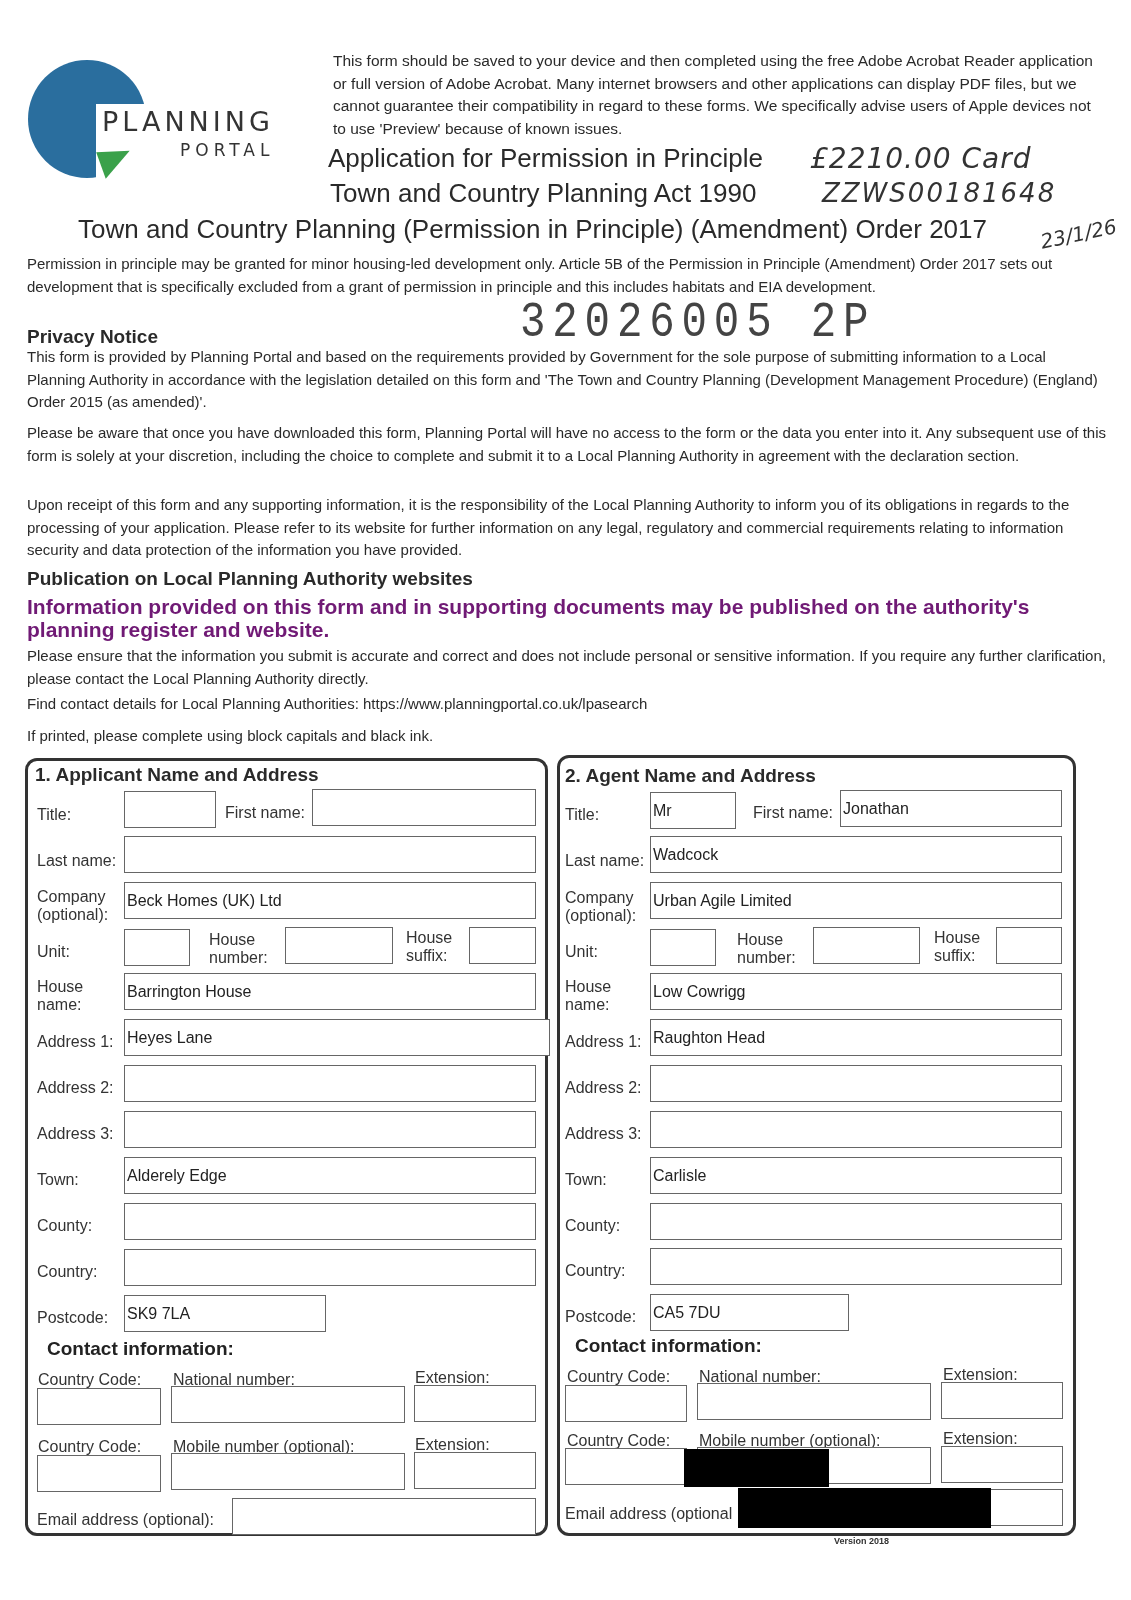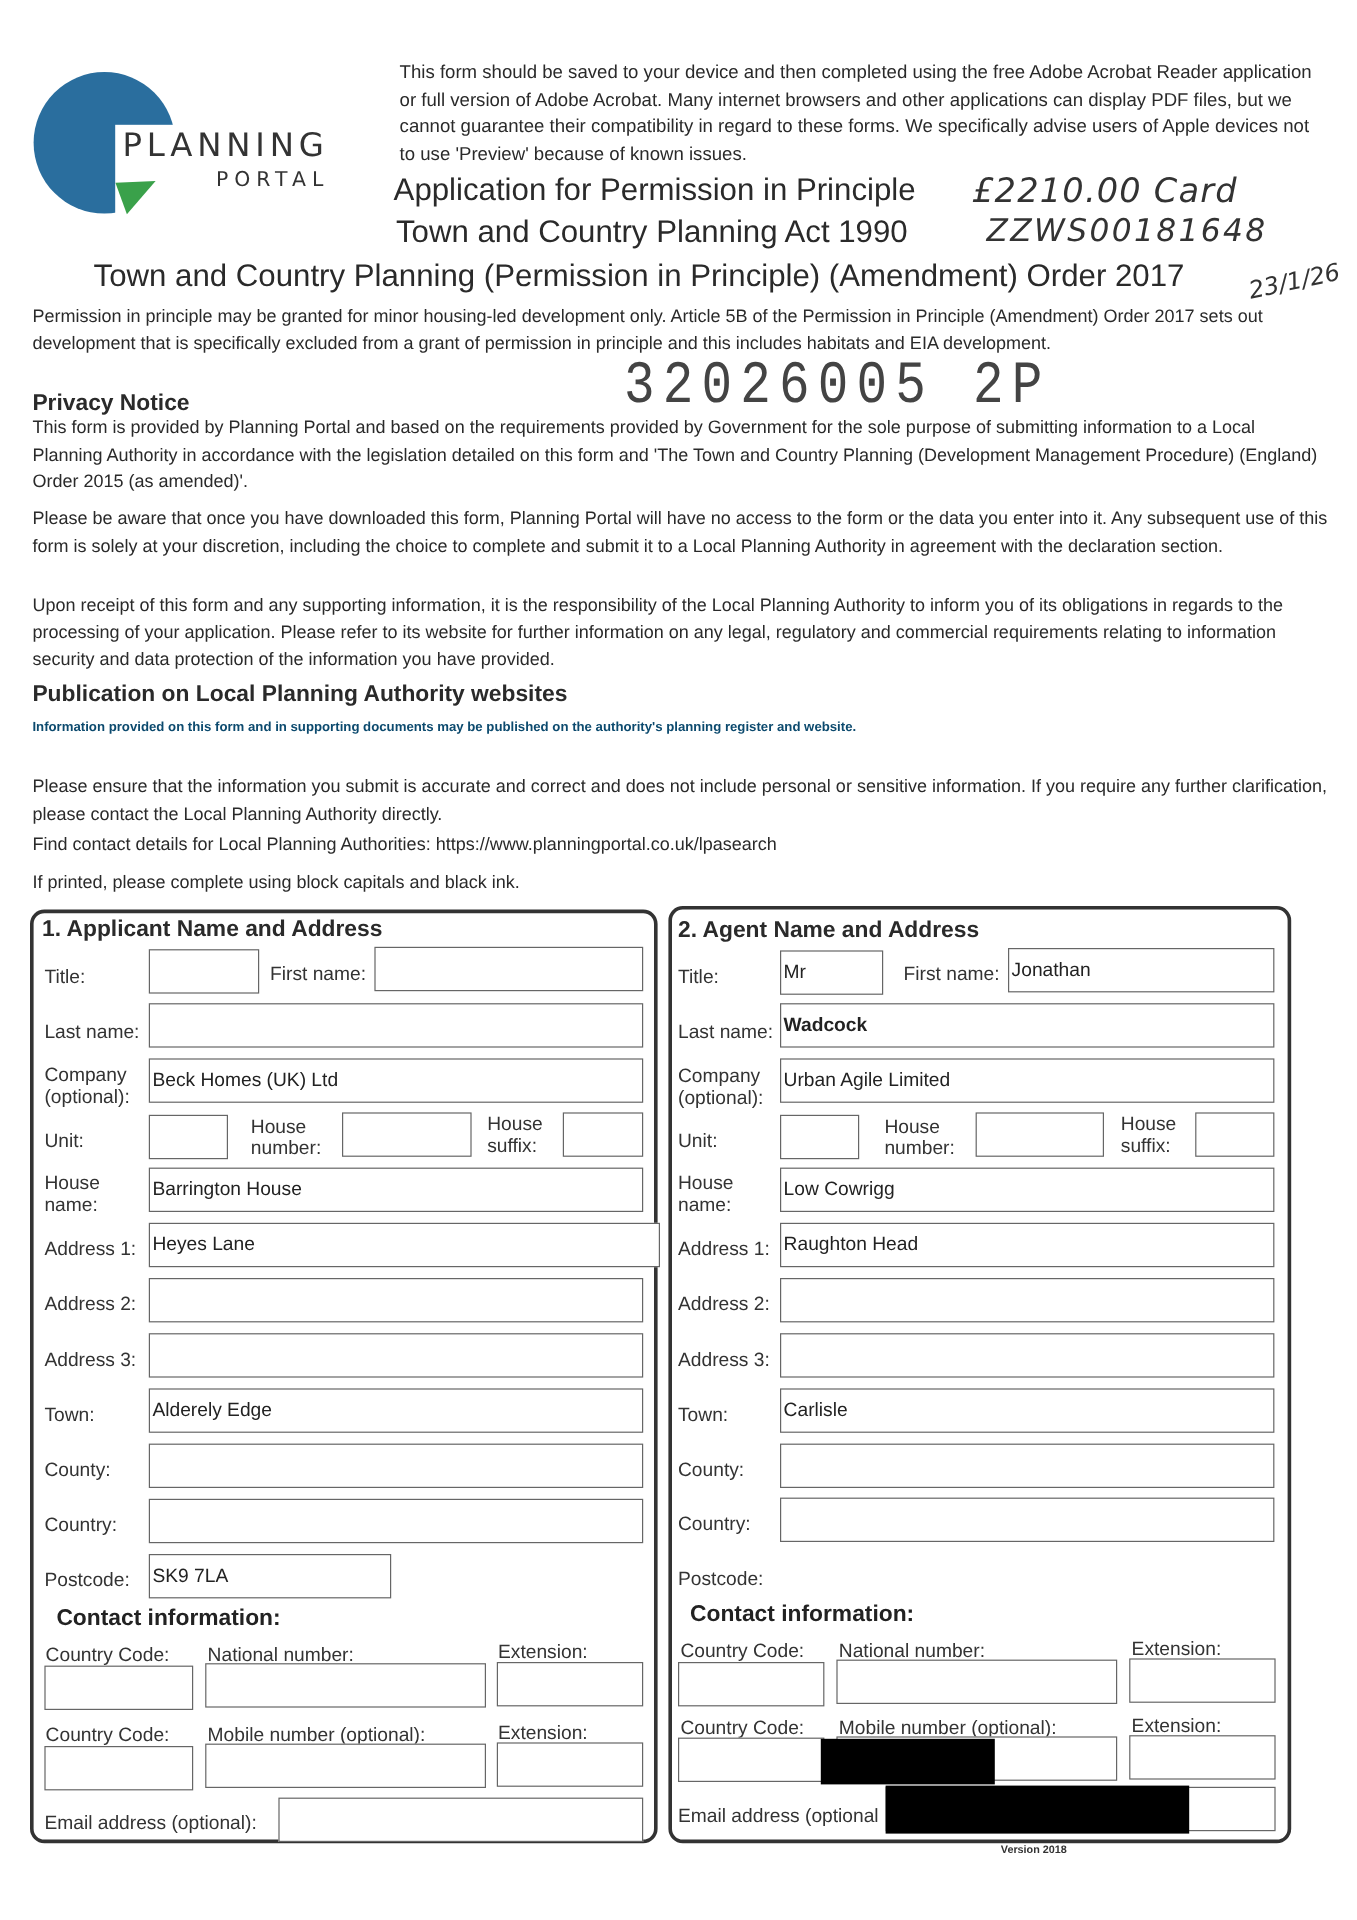--- a/index.html
+++ b/index.html
@@ -24,21 +24,21 @@
 
   .hand { font-family: "DejaVu Sans", sans-serif; color: #333; font-style: italic; font-weight: lighter; }
   .hand-fee { left: 810px; top: 142px; font-size: 28px; letter-spacing: 1px; }
   .hand-ref { left: 822px; top: 178px; font-size: 26px; letter-spacing: 2px; }
   .hand-date { left: 1040px; top: 222px; font-size: 20px; transform: rotate(-12deg); }
 
   .stamp { left: 520px; top: 294px; font-size: 50px; letter-spacing: 8px; color: #444; font-family: "Liberation Mono", monospace; transform: scaleX(0.85); transform-origin: left; }
 
   .para { left: 27px; width: 1080px; font-size: 15px; line-height: 22.5px; color: #2a2a2a; }
   .heading { left: 27px; font-size: 19px; font-weight: bold; color: #2a2a2a; }
-  .bold-para { left: 27px; width: 1060px; font-size: 11px; line-height: 23px; font-weight: bold; color: #0c4a6e; }
+  .bold-para { left: 27px; width: 1060px; font-size: 21px; line-height: 23px; font-weight: bold; color: #701a75; }
 
   
   .panel { position: absolute; border: 3px solid #333; border-radius: 12px; background: #fff; }
   .panel-left { left: 25px; top: 758px; width: 523px; height: 778px; }
   .panel-right { left: 557px; top: 755px; width: 519px; height: 781px; }
   .panel-title { position: absolute; font-size: 19px; font-weight: bold; color: #2a2a2a; }
 
   .lbl { position: absolute; font-size: 16px; color: #333; line-height: 18px; }
   .fld { position: absolute; border: 1.5px solid #666; background: #fff; font-size: 16px; color: #222; padding-left: 2px; display: flex; align-items: center; }
   .sub-head { position: absolute; font-size: 19px; font-weight: bold; color: #222; margin-left: 12px; }
@@ -148,21 +148,21 @@
 
 <div class="panel panel-right">
   <div class="panel-title" style="left:5px; top:7px;">2. Agent Name and Address</div>
 
   <div class="lbl" style="left:5px; top:48px;">Title:</div>
   <div class="fld" style="left:90px; top:34px; width:86px; height:37px;">Mr</div>
   <div class="lbl" style="left:193px; top:46px;">First name:</div>
   <div class="fld" style="left:280px; top:32px; width:222px; height:37px;">Jonathan</div>
 
   <div class="lbl" style="left:5px; top:94px;">Last name:</div>
-  <div class="fld" style="left:90px; top:78px; width:412px; height:37px;font-weight:bold;">Wadcock</div>
+  <div class="fld" style="left:90px; top:78px; width:412px; height:37px;">Wadcock</div>
 
   <div class="lbl" style="left:5px; top:131px;"><span>Company</span><br><span>(optional):</span></div>
   <div class="fld" style="left:90px; top:124px; width:412px; height:37px;">Urban Agile Limited</div>
 
   <div class="lbl" style="left:5px; top:185px;">Unit:</div>
   <div class="fld" style="left:90px; top:171px; width:66px; height:37px;"></div>
   <div class="lbl" style="left:177px; top:173px;"><span>House</span><br><span>number:</span></div>
   <div class="fld" style="left:253px; top:169px; width:107px; height:37px;"></div>
   <div class="lbl" style="left:374px; top:171px;"><span>House</span><br><span>suffix:</span></div>
   <div class="fld" style="left:436px; top:169px; width:66px; height:37px;"></div>
@@ -182,20 +182,21 @@
   <div class="lbl" style="left:5px; top:413px;">Town:</div>
   <div class="fld" style="left:90px; top:399px; width:412px; height:37px;">Carlisle</div>
 
   <div class="lbl" style="left:5px; top:459px;">County:</div>
   <div class="fld" style="left:90px; top:445px; width:412px; height:37px;"></div>
 
   <div class="lbl" style="left:5px; top:504px;">Country:</div>
   <div class="fld" style="left:90px; top:490px; width:412px; height:37px;"></div>
 
   <div class="lbl" style="left:5px; top:550px;">Postcode:</div>
+  <div class="fld" style="left:90px; top:536px; width:199px; height:37px;">CA5 7DU</div>
 
   <div class="sub-head" style="left:3px; top:577px;">Contact information:</div>
 
   <div class="lbl" style="left:7px; top:610px;">Country Code:</div>
   <div class="lbl" style="left:139px; top:610px;">National number:</div>
   <div class="lbl" style="left:383px; top:608px;">Extension:</div>
   <div class="fld" style="left:5px; top:627px; width:122px; height:37px;"></div>
   <div class="fld" style="left:137px; top:625px; width:234px; height:37px;"></div>
   <div class="fld" style="left:381px; top:624px; width:122px; height:37px;"></div>
 

